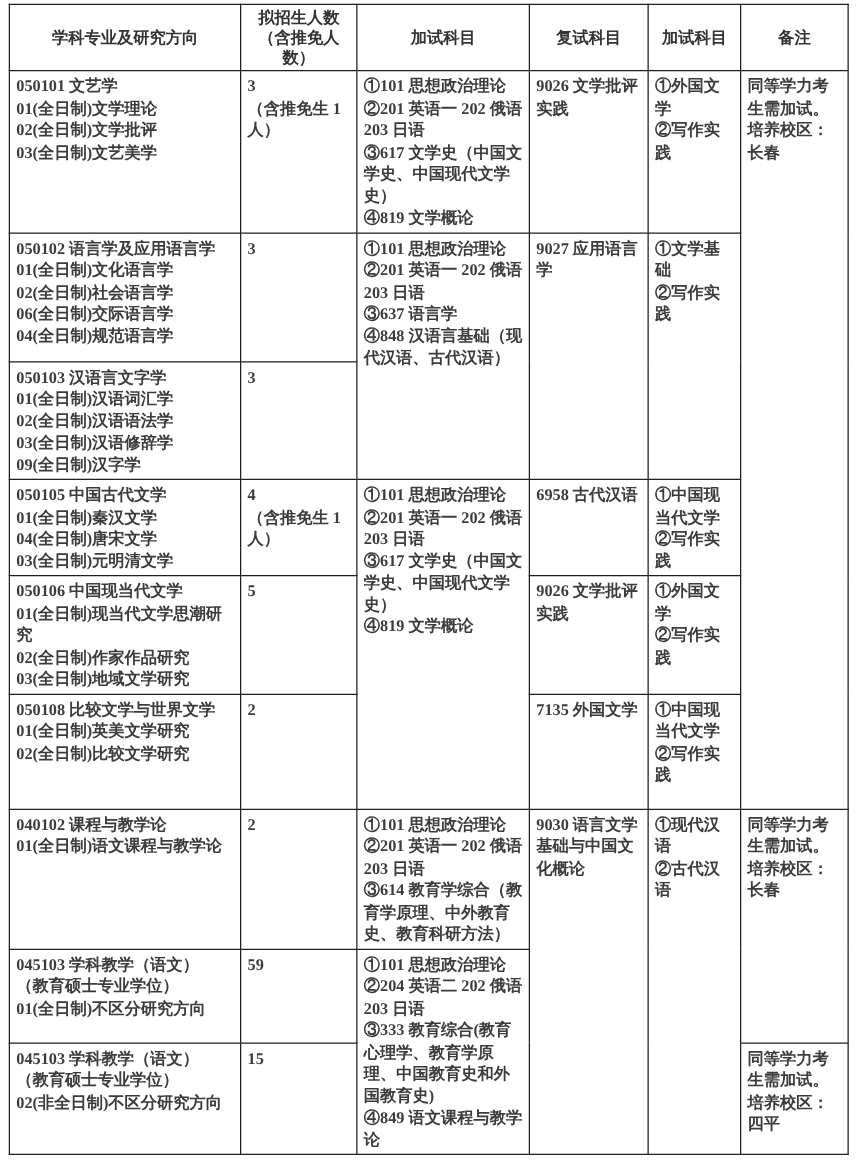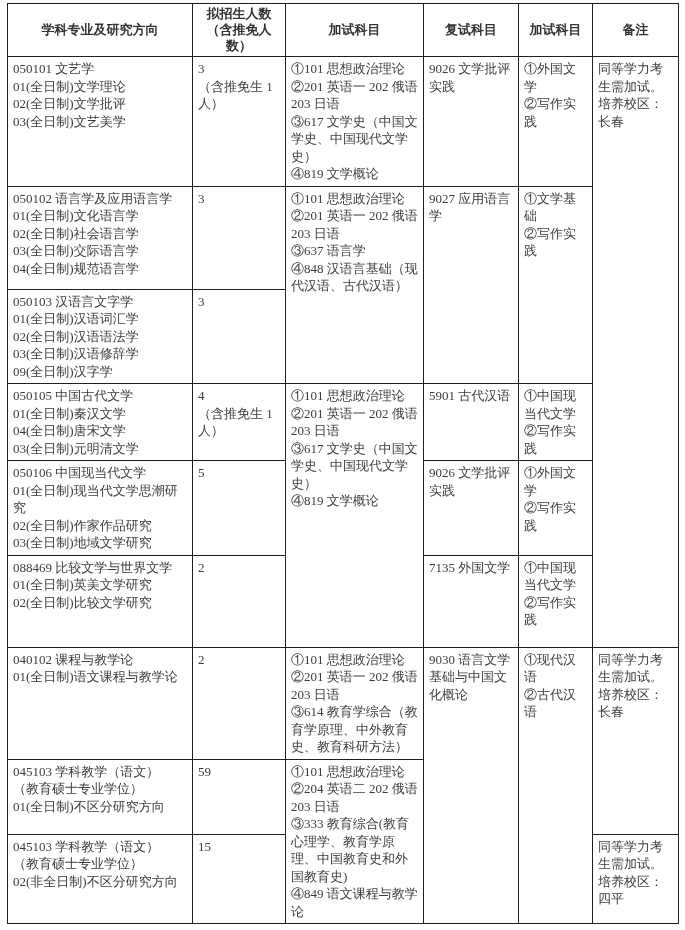--- a/index.html
+++ b/index.html
@@ -38,21 +38,21 @@
   }
   table.adm td, table.adm th {
     border: 1px solid #1f1f1f;
     vertical-align: top;
     padding: 3px 5px;
     font-size: 13px;
     line-height: 17.5px;
     white-space: pre-line;
     overflow: hidden;
     text-align: left;
-    font-weight: normal;
+    font-weight: bold;
   }
   table.adm th {
     font-family: "Liberation Sans", "DejaVu Sans", sans-serif;
     font-weight: bold;
     text-align: center;
     vertical-align: middle;
     font-size: 13px;
     line-height: 16px;
     padding: 2px 2px;
     color: #333333;
@@ -105,21 +105,21 @@
         <td class="addl">①外国文学
 ②写作实践</td>
         <td class="remark" rowspan="6">同等学力考生需加试。
 培养校区：长春</td>
       </tr>
 
       <tr style="height:103px">
         <td class="prog">050102 语言学及应用语言学
 01(全日制)文化语言学
 02(全日制)社会语言学
-03(全日制)交际语言学
+06(全日制)交际语言学
 04(全日制)规范语言学</td>
         <td class="quota">3</td>
         <td class="exam" rowspan="2">①101 思想政治理论
 ②201 英语一 202 俄语 203 日语
 ③637 语言学
 ④848 汉语言基础（现代汉语、古代汉语）</td>
         <td class="retrial" rowspan="2">9027 应用语言学</td>
         <td class="addl" rowspan="2">①文学基础
 ②写作实践</td>
       </tr>
@@ -137,38 +137,38 @@
         <td class="prog">050105 中国古代文学
 01(全日制)秦汉文学
 04(全日制)唐宋文学
 03(全日制)元明清文学</td>
         <td class="quota">4
 （含推免生 1 人）</td>
         <td class="exam" rowspan="3">①101 思想政治理论
 ②201 英语一 202 俄语 203 日语
 ③617 文学史（中国文学史、中国现代文学史）
 ④819 文学概论</td>
-        <td class="retrial">5901 古代汉语</td>
+        <td class="retrial">6958 古代汉语</td>
         <td class="addl">①中国现当代文学
 ②写作实践</td>
       </tr>
 
       <tr style="height:72px">
         <td class="prog">050106 中国现当代文学
 01(全日制)现当代文学思潮研究
 02(全日制)作家作品研究
 03(全日制)地域文学研究</td>
         <td class="quota">5</td>
         <td class="retrial">9026 文学批评实践</td>
         <td class="addl">①外国文学
 ②写作实践</td>
       </tr>
 
       <tr style="height:92px">
-        <td class="prog">088469 比较文学与世界文学
+        <td class="prog">050108 比较文学与世界文学
 01(全日制)英美文学研究
 02(全日制)比较文学研究</td>
         <td class="quota">2</td>
         <td class="retrial">7135 外国文学</td>
         <td class="addl">①中国现当代文学
 ②写作实践</td>
       </tr>
 
       <tr style="height:98px">
         <td class="prog">040102 课程与教学论

